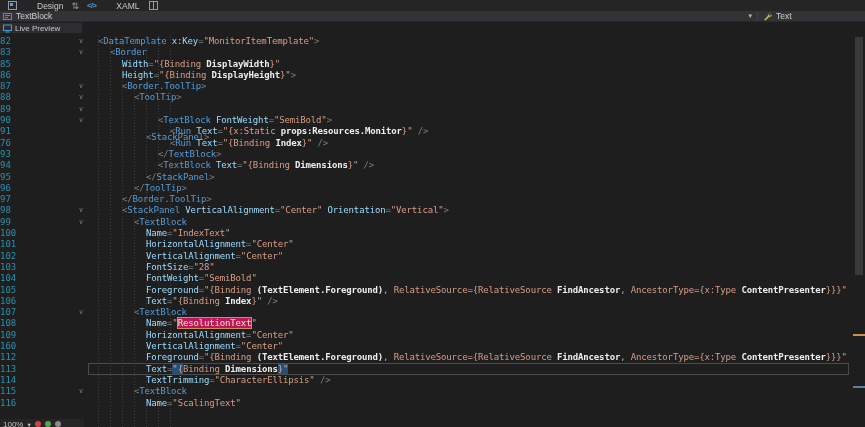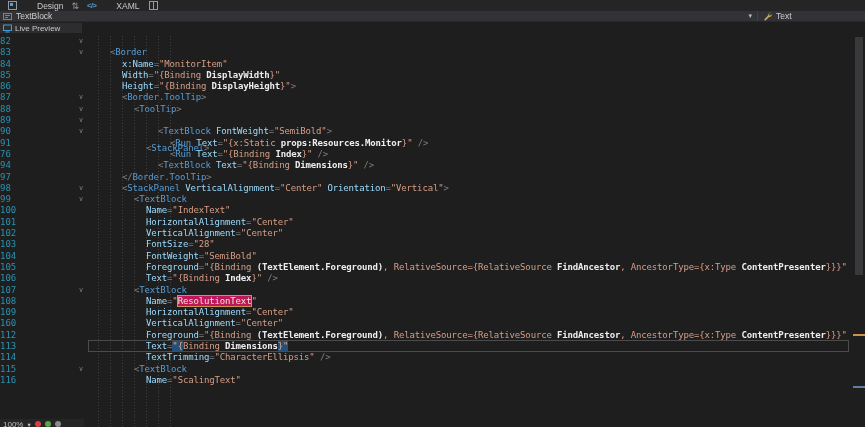--- a/index.html
+++ b/index.html
@@ -134,32 +134,28 @@
       <div class="guide" style="left: 122px;"></div>
       <div class="guide" style="left: 134px;"></div>
       <div class="guide" style="left: 146px;"></div>
       <div class="guide" style="left: 158px;"></div>
       <div class="guide" style="left: 170px;"></div>
     </div>
   <div class="lines" id="lines">
       <div class="row">
         <span class="ln">82</span>
         <span class="fold">∨</span>
+        <span class="code" style="padding-left: 6px;"><span class="s-d">&lt;</span><span class="s-e">DataTemplate</span><span class="s-a"> x:Key</span><span class="s-d">=</span><span class="s-v">"MonitorItemTemplate"</span><span class="s-d">&gt;</span></span>
       </div>
       <div class="row">
         <span class="ln">83</span>
         <span class="fold">∨</span>
         <span class="code" style="padding-left: 18px;"><span class="s-d">&lt;</span><span class="s-e">Border</span></span>
       </div>
       <div class="row">
-        <span class="ln">84</span>
-        <span class="fold"></span>
-        <span class="code" style="padding-left: 30px;"><span class="s-a">x:Name</span><span class="s-d">=</span><span class="s-v">"MonitorItem"</span></span>
-      </div>
-      <div class="row">
         <span class="ln">85</span>
         <span class="fold"></span>
         <span class="code" style="padding-left: 30px;"><span class="s-a">Width</span><span class="s-d">=</span><span class="s-v">"{Binding </span><span class="s-b">DisplayWidth</span><span class="s-v">}"</span></span>
       </div>
       <div class="row">
         <span class="ln">86</span>
         <span class="fold"></span>
         <span class="code" style="padding-left: 30px;"><span class="s-a">Height</span><span class="s-d">=</span><span class="s-v">"{Binding </span><span class="s-b">DisplayHeight</span><span class="s-v">}"</span><span class="s-d">&gt;</span></span>
       </div>
       <div class="row">
@@ -186,23 +182,38 @@
         <span class="ln">91</span>
         <span class="fold"></span>
         <span class="code" style="padding-left: 78px;"><span class="s-d">&lt;</span><span class="s-e">Run</span><span class="s-a"> Text</span><span class="s-d">=</span><span class="s-v">"{x:Static </span><span class="s-b">props:Resources.Monitor</span><span class="s-v">}"</span><span class="s-d"> /&gt;</span></span>
       </div>
       <div class="row">
         <span class="ln">76</span>
         <span class="fold"></span>
         <span class="code" style="padding-left: 78px;"><span class="s-d">&lt;</span><span class="s-e">Run</span><span class="s-a"> Text</span><span class="s-d">=</span><span class="s-v">"{Binding </span><span class="s-b">Index</span><span class="s-v">}"</span><span class="s-d"> /&gt;</span></span>
       </div>
       <div class="row">
+        <span class="ln">93</span>
+        <span class="fold"></span>
+        <span class="code" style="padding-left: 66px;"><span class="s-d">&lt;/</span><span class="s-e">TextBlock</span><span class="s-d">&gt;</span></span>
+      </div>
+      <div class="row">
         <span class="ln">94</span>
         <span class="fold"></span>
         <span class="code" style="padding-left: 66px;"><span class="s-d">&lt;</span><span class="s-e">TextBlock</span><span class="s-a"> Text</span><span class="s-d">=</span><span class="s-v">"{Binding </span><span class="s-b">Dimensions</span><span class="s-v">}"</span><span class="s-d"> /&gt;</span></span>
+      </div>
+      <div class="row">
+        <span class="ln">95</span>
+        <span class="fold"></span>
+        <span class="code" style="padding-left: 54px;"><span class="s-d">&lt;/</span><span class="s-e">StackPanel</span><span class="s-d">&gt;</span></span>
+      </div>
+      <div class="row">
+        <span class="ln">96</span>
+        <span class="fold"></span>
+        <span class="code" style="padding-left: 42px;"><span class="s-d">&lt;/</span><span class="s-e">ToolTip</span><span class="s-d">&gt;</span></span>
       </div>
       <div class="row">
         <span class="ln">97</span>
         <span class="fold"></span>
         <span class="code" style="padding-left: 30px;"><span class="s-d">&lt;/</span><span class="s-e">Border.ToolTip</span><span class="s-d">&gt;</span></span>
       </div>
       <div class="row">
         <span class="ln">98</span>
         <span class="fold">∨</span>
         <span class="code" style="padding-left: 30px;"><span class="s-d">&lt;</span><span class="s-e">StackPanel</span><span class="s-a"> VerticalAlignment</span><span class="s-d">=</span><span class="s-v">"Center"</span><span class="s-a"> Orientation</span><span class="s-d">=</span><span class="s-v">"Vertical"</span><span class="s-d">&gt;</span></span>

